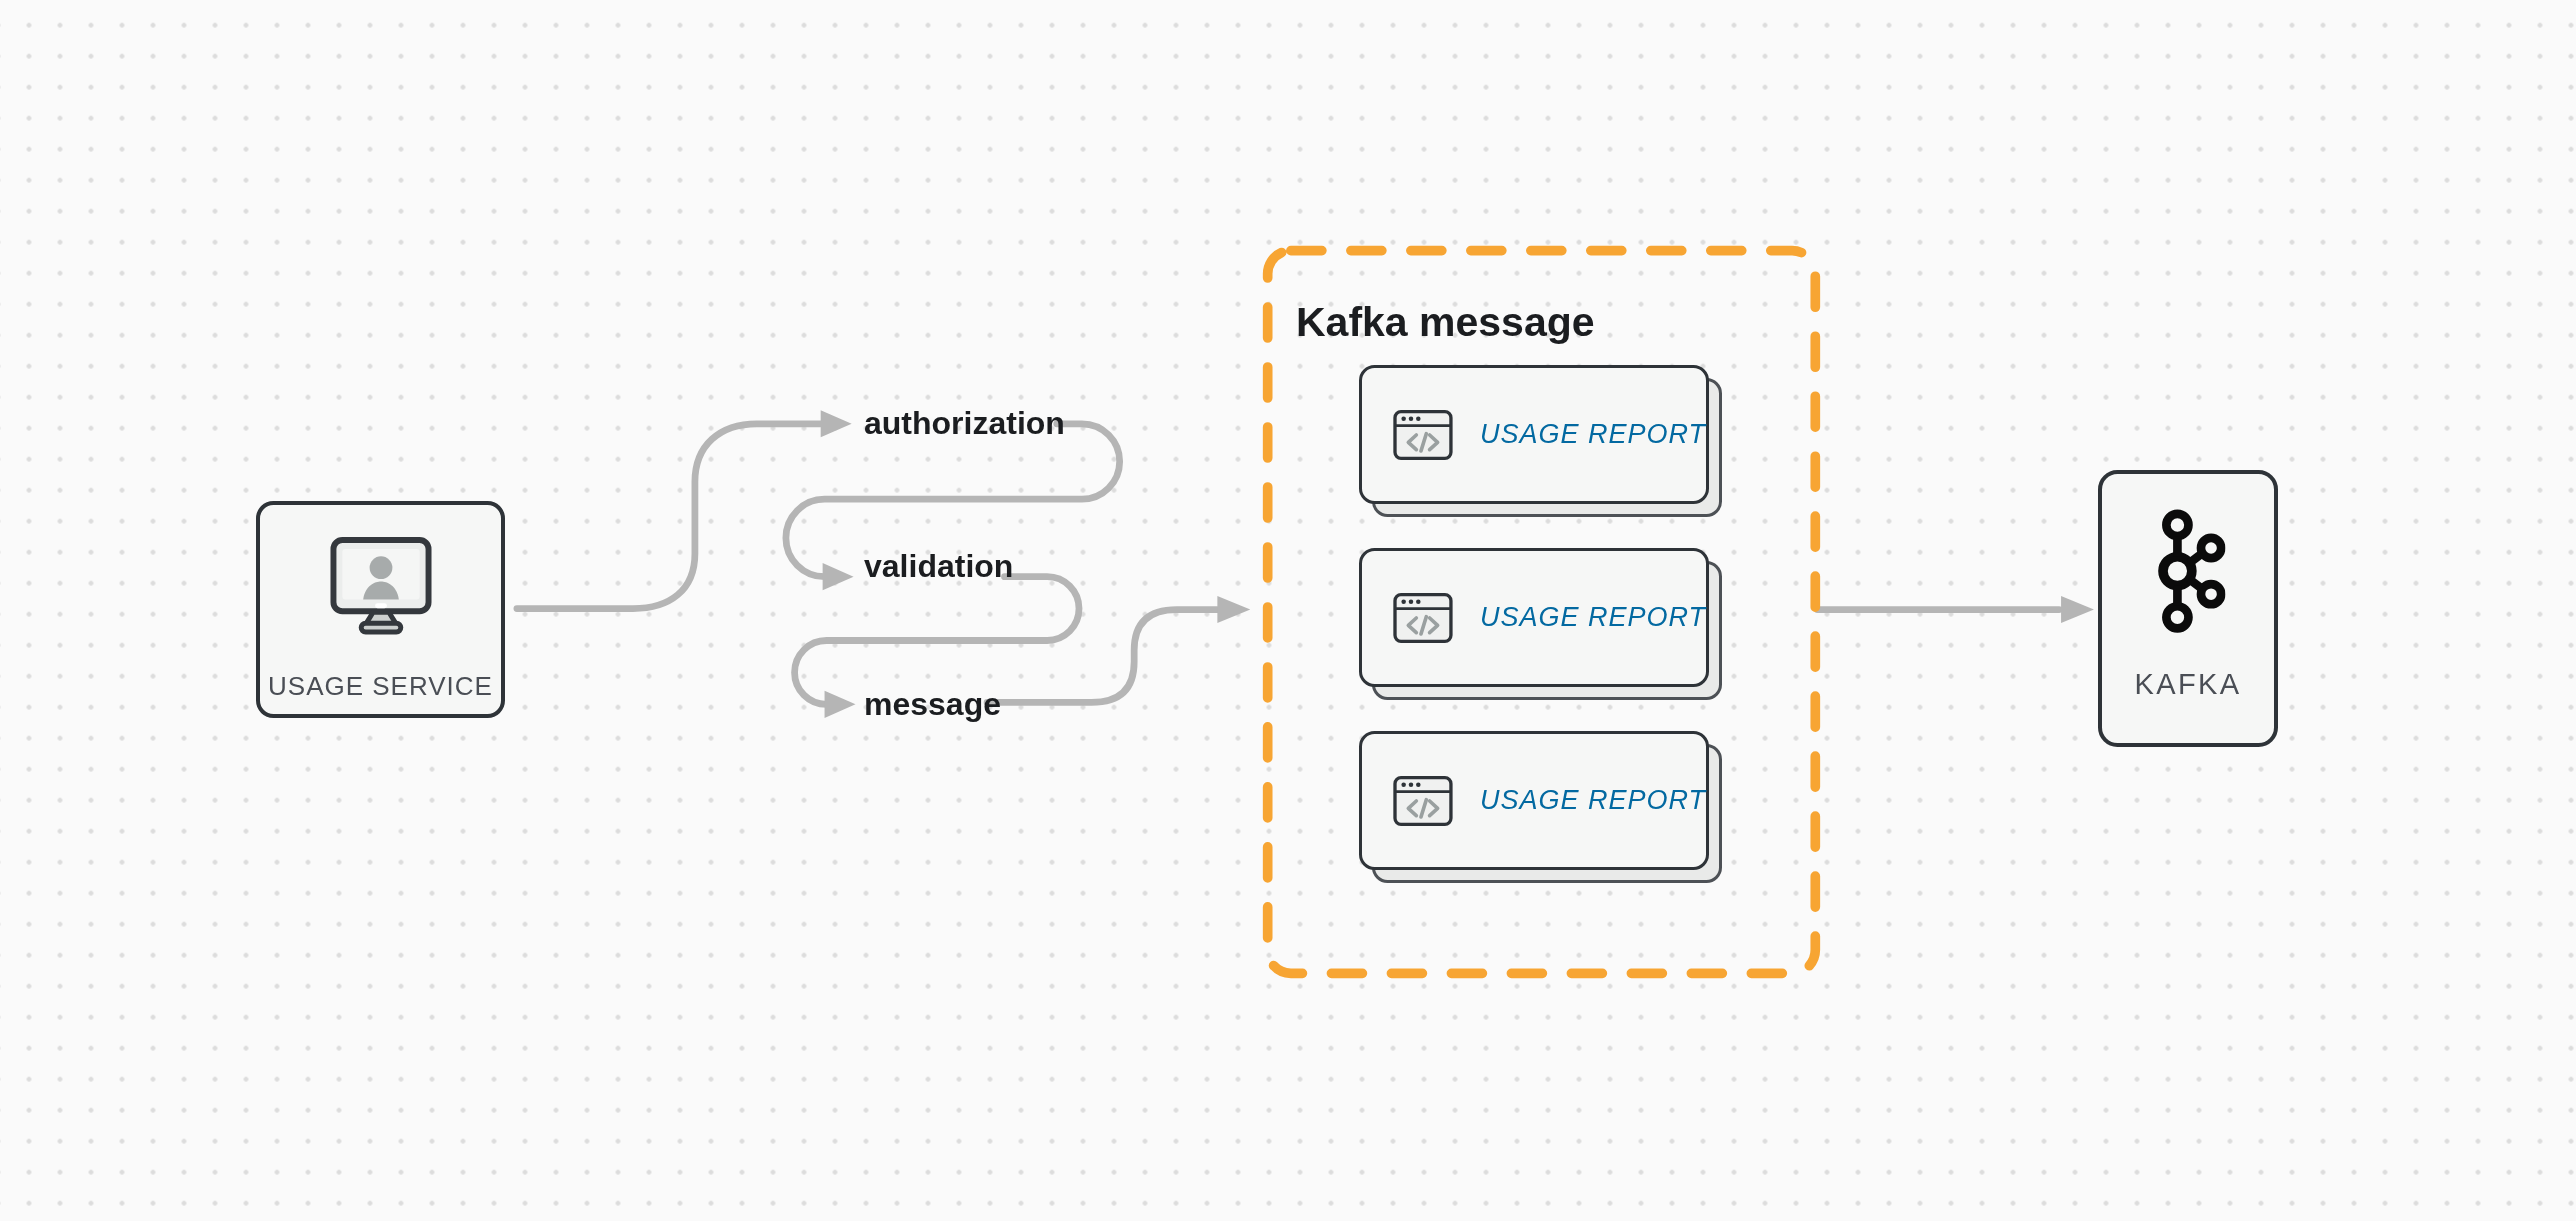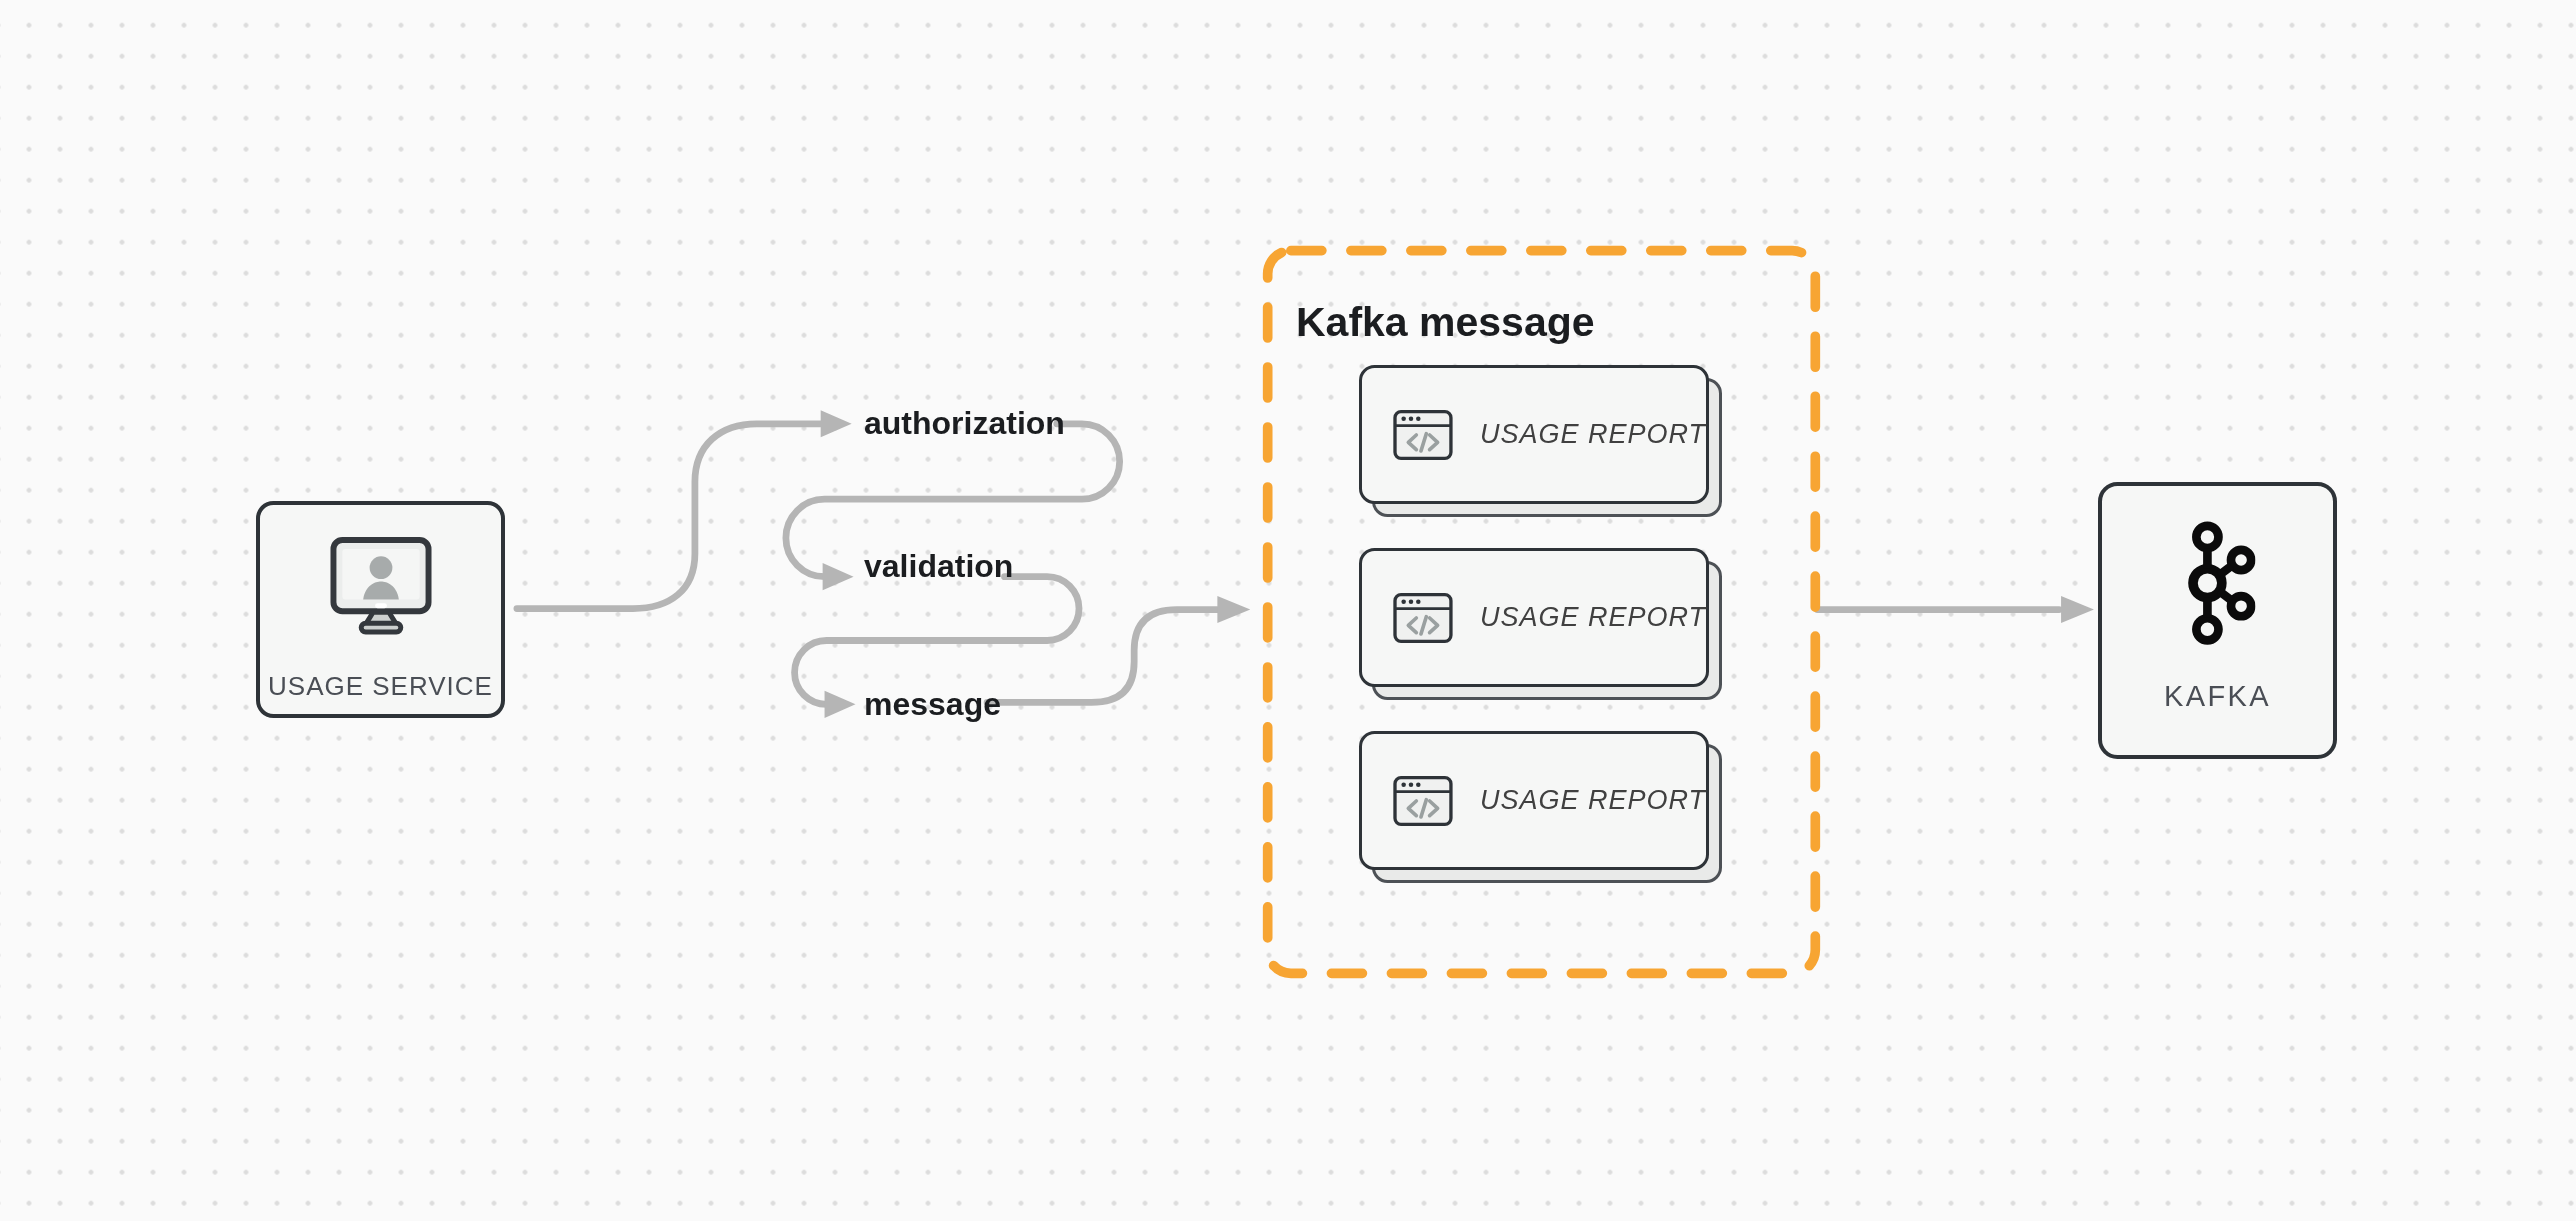--- a/index.html
+++ b/index.html
@@ -14,21 +14,21 @@
     background-image:radial-gradient(circle,#dcdcdc 2.1px,transparent 2.5px);
     background-size:31px 31px;
     background-position:13.5px 9.7px;
   }
   .layer{position:absolute;left:0;top:0;width:2576px;height:1221px;}
   .node{
     position:absolute;box-sizing:border-box;
     background:#f6f7f6;border:4.8px solid #2e3338;border-radius:17.4px;padding-left:11px;
   }
   .node-usage{left:256px;top:501px;width:249px;height:217px;}
-  .node-kafka{left:2098px;top:482px;width:239px;height:277px;border-radius:19.4px;}
+  .node-kafka{left:2098px;top:470px;width:180px;height:277px;border-radius:19.4px;}
   .node-icon{position:absolute;left:50%;transform:translateX(-50%);}
   .usage-icon{top:31px;}
   .kafka-icon{top:35px;}
   .node-label{
     position:absolute;left:0;width:100%;text-align:center;
     color:#4a4e55;
   }
   .usage-label{top:166px;font-size:26px;letter-spacing:1px;}
   .kafka-label{top:194px;font-size:29px;letter-spacing:2.4px;}
   .flow-label{
@@ -45,21 +45,21 @@
     box-sizing:border-box;background:#e9eae9;
     border:3.9px solid #4d5156;border-radius:15.5px;
   }
   .card-front{
     position:absolute;left:0;top:0;width:350px;height:139px;
     box-sizing:border-box;background:#f6f7f6;
     border:3.9px solid #2e3338;border-radius:15.5px;
     display:flex;align-items:center;padding-left:31px;gap:27px;
   }
   .card-label{
-    font-style:italic;font-size:27px;color:#404040;
+    font-style:italic;font-size:27px;color:#0369a1;
     letter-spacing:1px;white-space:nowrap;
   }
 </style>
 </head>
 <body>
 
 <div class="canvas">
 
   <svg class="layer" viewBox="0 0 2662 1262" xmlns="http://www.w3.org/2000/svg">
     <g fill="none" stroke="#b5b5b5" stroke-width="7" stroke-linecap="round">

